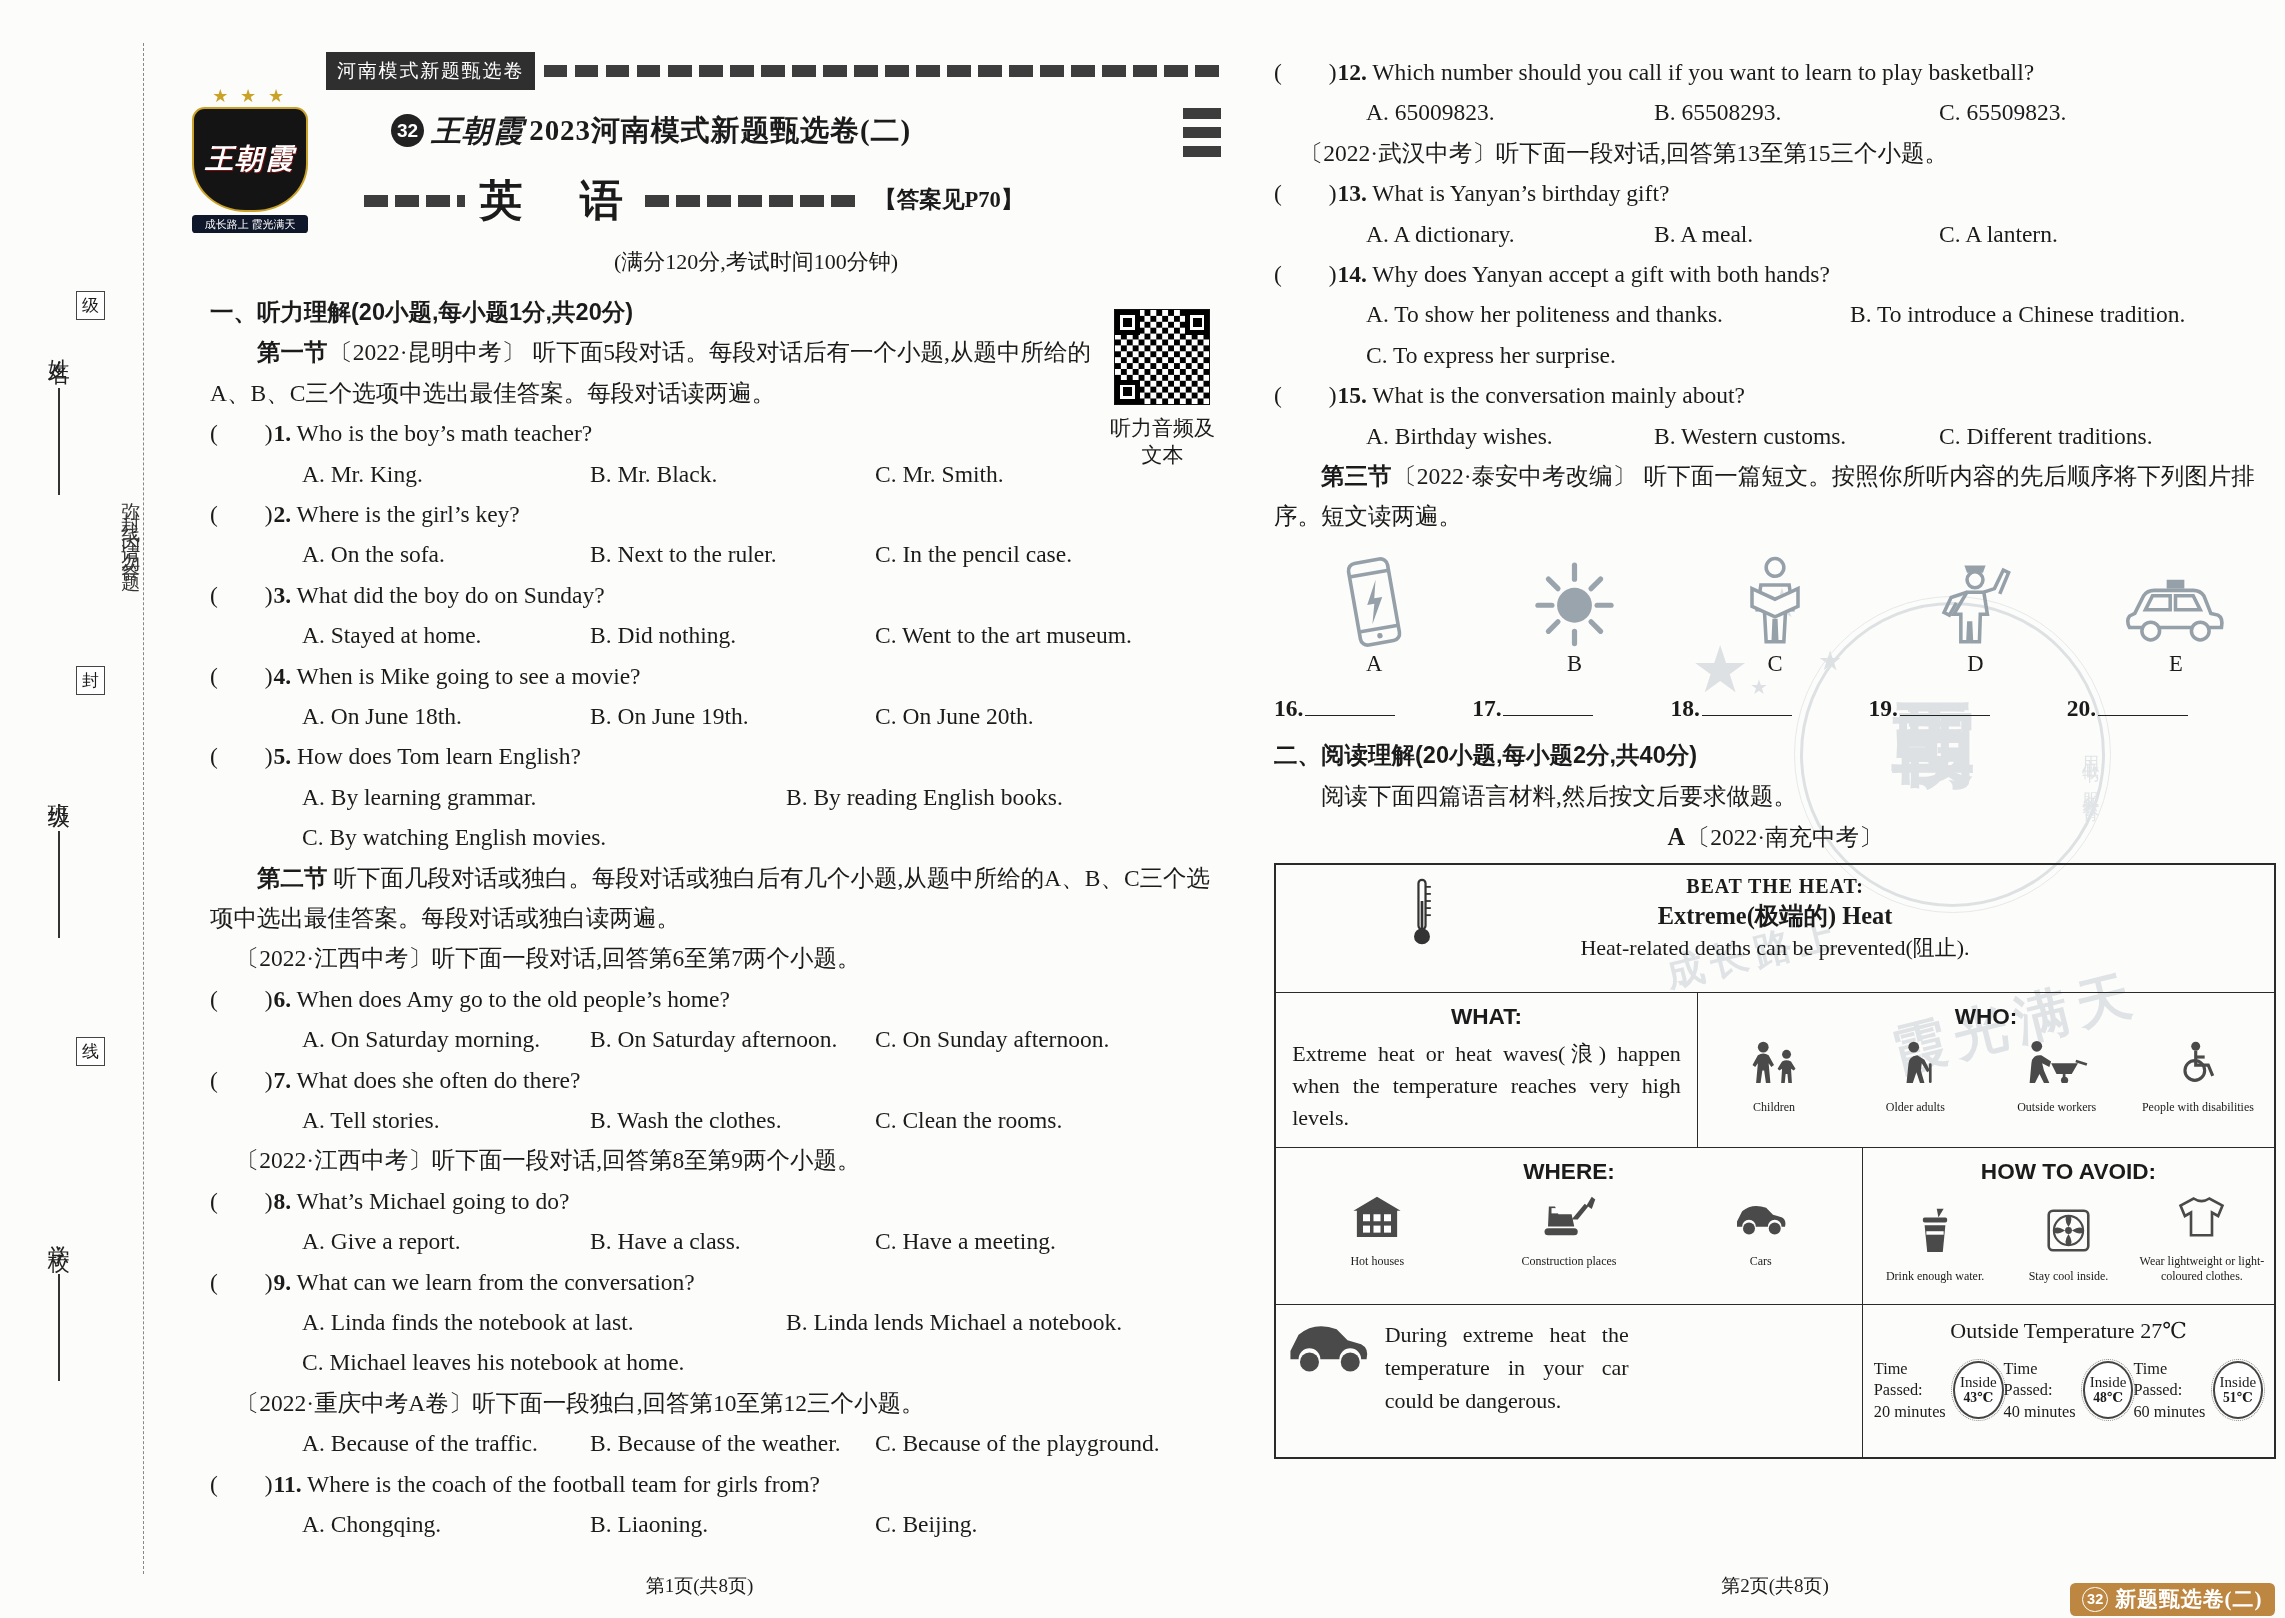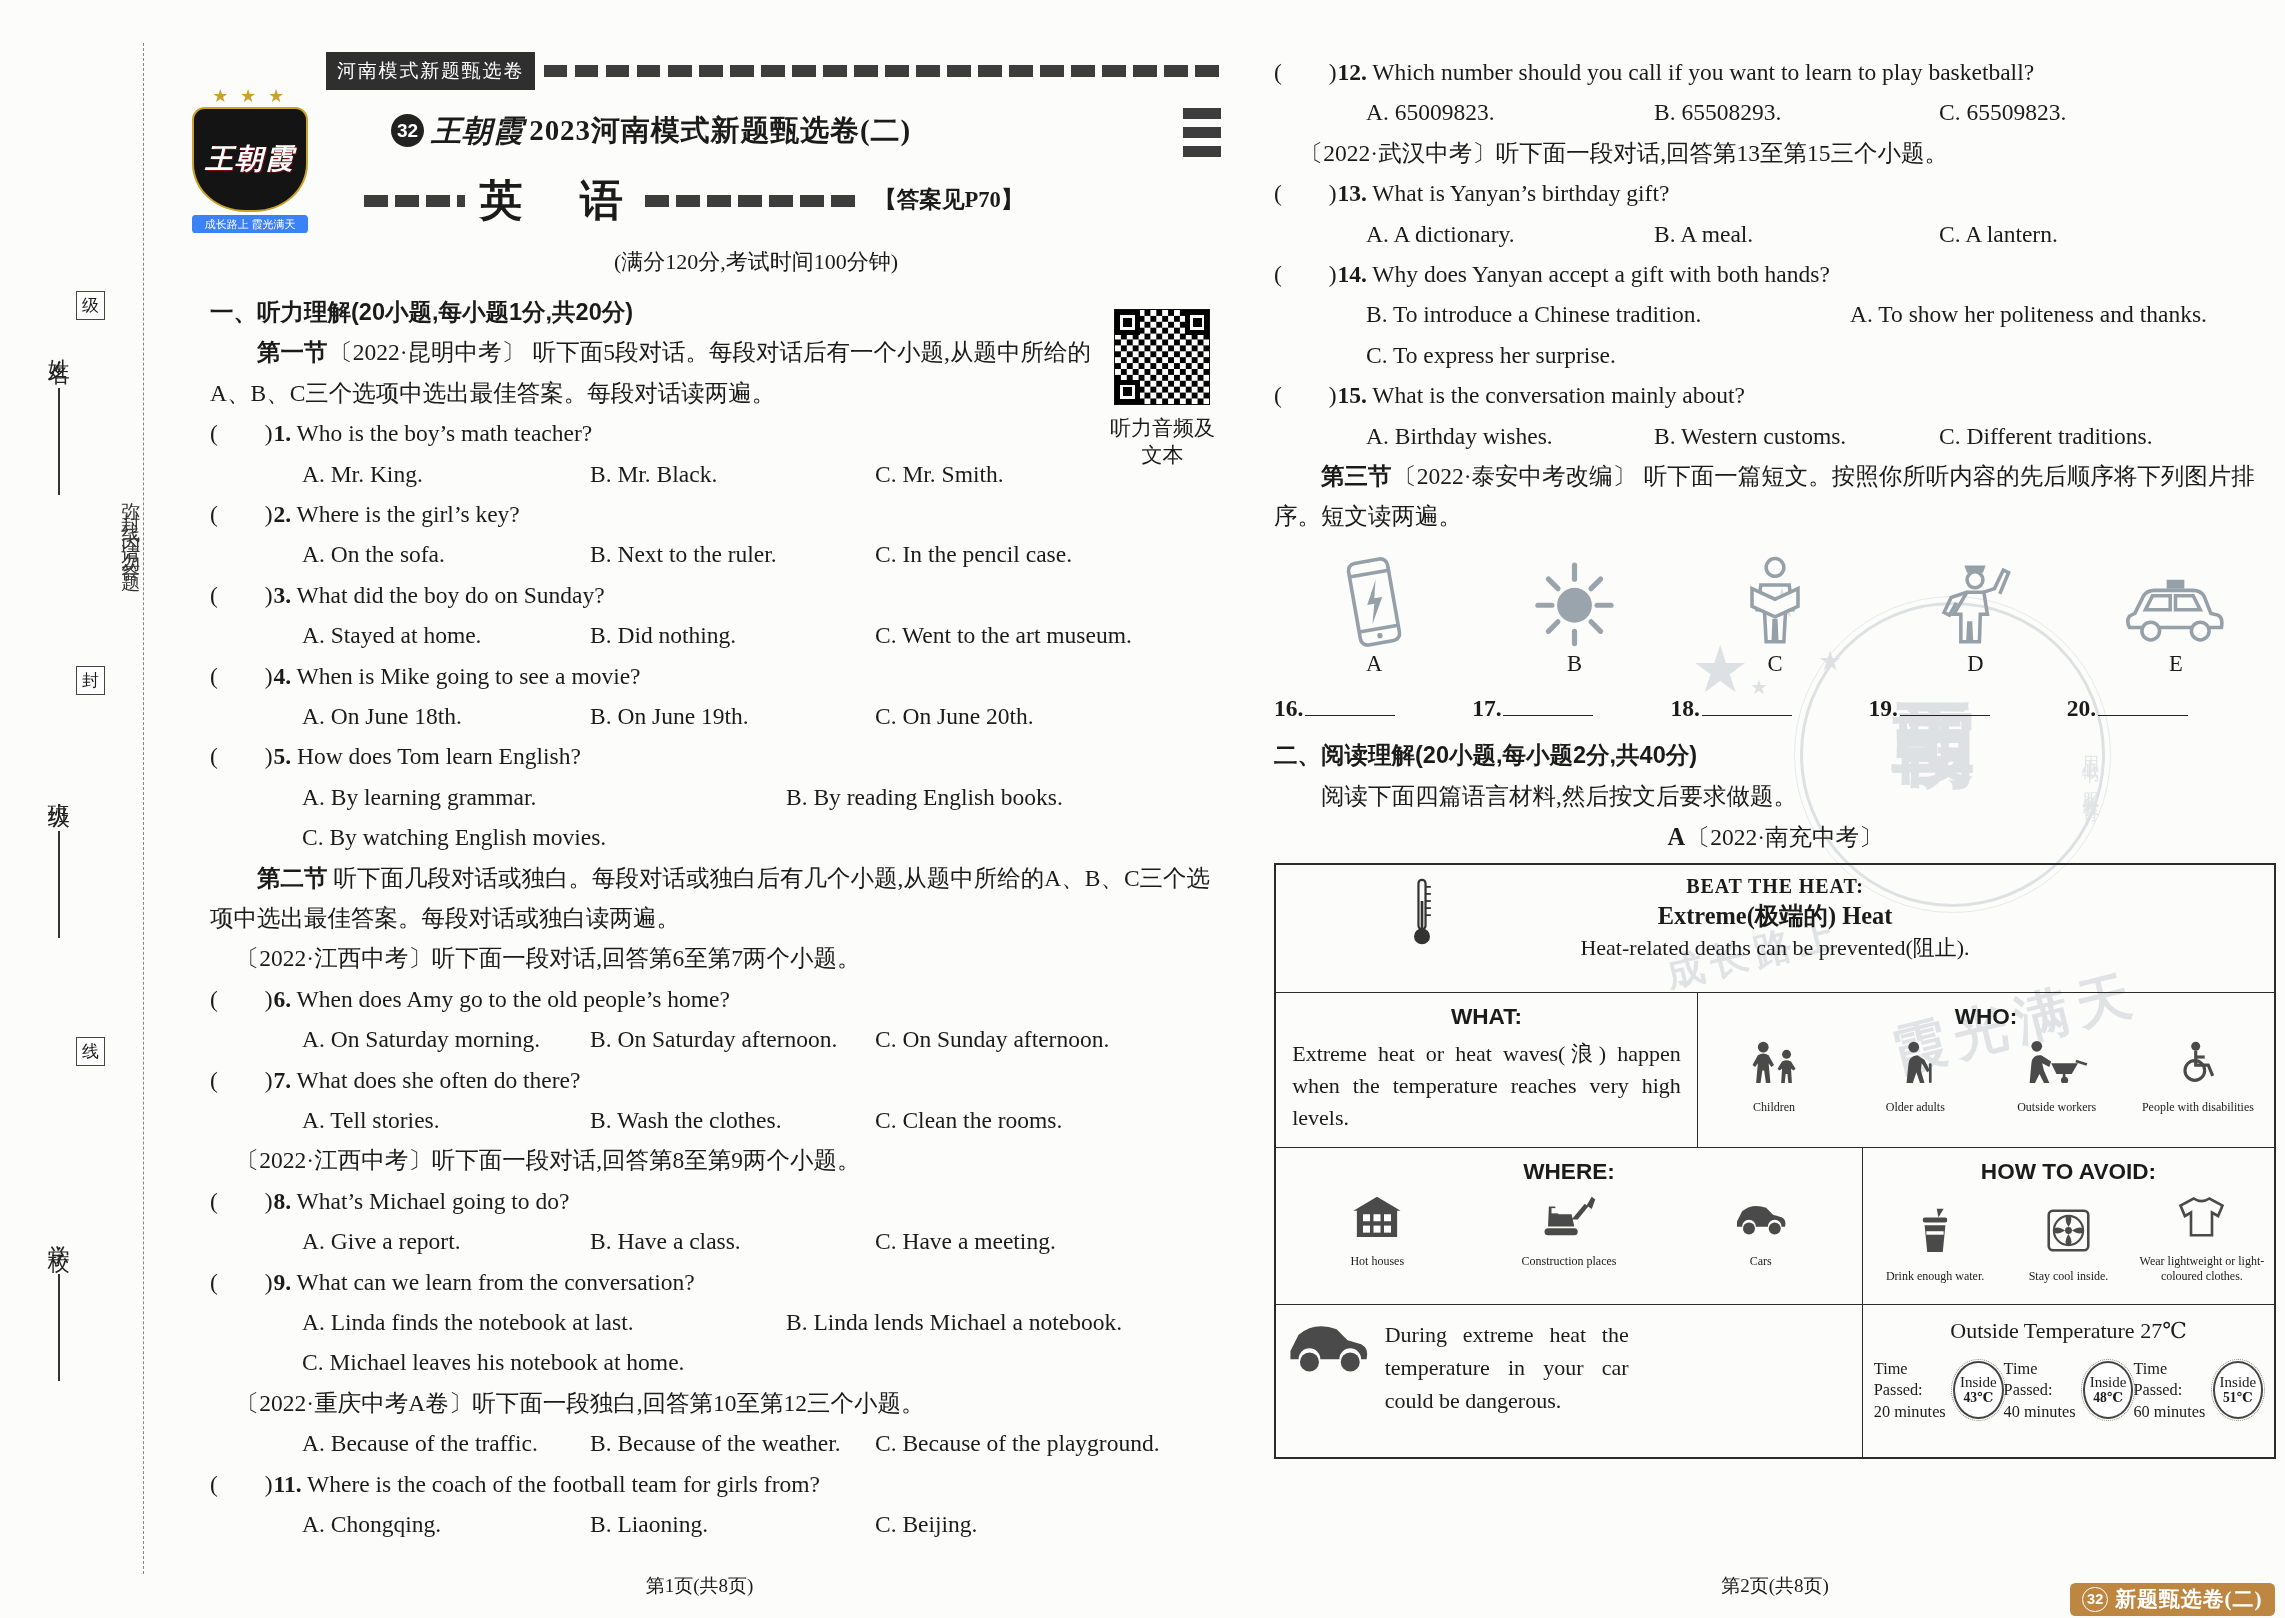--- a/index.html
+++ b/index.html
@@ -26,21 +26,21 @@
   .wm-motto1{position:absolute;left:0px;top:369px;transform:rotate(-14deg);font-size:38px;color:#c9cfd4;letter-spacing:7.2px;font-weight:bold;}
   .wm-motto2{position:absolute;left:226px;top:425px;transform:rotate(-14deg);font-size:54px;color:#c9cfd4;letter-spacing:9px;font-weight:bold;}
   .wm-tag{position:absolute;left:412px;top:190px;writing-mode:vertical-rl;text-orientation:upright;font-size:17px;color:#ccd2d7;letter-spacing:3.6px;}
 
   
   .logo{position:absolute;left:192px;top:87px;width:116px;height:156px;z-index:2;text-align:center;}
   .logo-stars{color:#c9a227;font-size:18px;letter-spacing:3.6px;line-height:1;}
   .logo-crest{margin-top:1.8px;height:101px;background:#141414;border:2.7px solid #c9a227;
               border-radius:12.7px 12.7px 46% 46%;display:flex;align-items:center;justify-content:center;}
   .logo-name{color:#fff;font-weight:bold;font-size:28px;font-style:italic;letter-spacing:1.8px;text-shadow:0.9px 0.9px 0 #7c0f0f;}
-  .logo-ribbon{margin-top:3.6px;background:#3b82f6;color:#fff;font-size:11px;line-height:18px;border-radius:3.6px;}
+  .logo-ribbon{margin-top:3.6px;background:#0f172a;color:#fff;font-size:11px;line-height:18px;border-radius:3.6px;}
 
   
   .col{position:absolute;top:52px;z-index:1;}
   .col.left{left:210px;width:1011px;}
   .col.right{left:1274px;width:1002px;}
 
   
   .page-header{margin-bottom:11px;}
   .tag-row{display:flex;align-items:center;gap:9px;margin-left:116px;}
   .tag{background:#2f2f2f;color:#fff;font-family:"Liberation Sans",sans-serif;font-size:19px;
@@ -326,22 +326,22 @@
           <div class="q-head"><span class="paren">(　　)</span><span class="q-no">13.</span><span class="q-text"> What is Yanyan’s birthday gift?</span></div>
           <div class="opt-row cols3">
             <span class="opt">A. A dictionary.</span>
             <span class="opt">B. A meal.</span>
             <span class="opt">C. A lantern.</span>
           </div>
         </div>
         <div class="blk question">
           <div class="q-head"><span class="paren">(　　)</span><span class="q-no">14.</span><span class="q-text"> Why does Yanyan accept a gift with both hands?</span></div>
           <div class="opt-row cols2">
+            <span class="opt">A. To show her politeness and thanks.</span>
             <span class="opt">B. To introduce a Chinese tradition.</span>
-            <span class="opt">A. To show her politeness and thanks.</span>
           </div>
           <div class="opt-row cols1">
             <span class="opt">C. To express her surprise.</span>
           </div>
         </div>
         <div class="blk question">
           <div class="q-head"><span class="paren">(　　)</span><span class="q-no">15.</span><span class="q-text"> What is the conversation mainly about?</span></div>
           <div class="opt-row cols3">
             <span class="opt">A. Birthday wishes.</span>
             <span class="opt">B. Western customs.</span>

